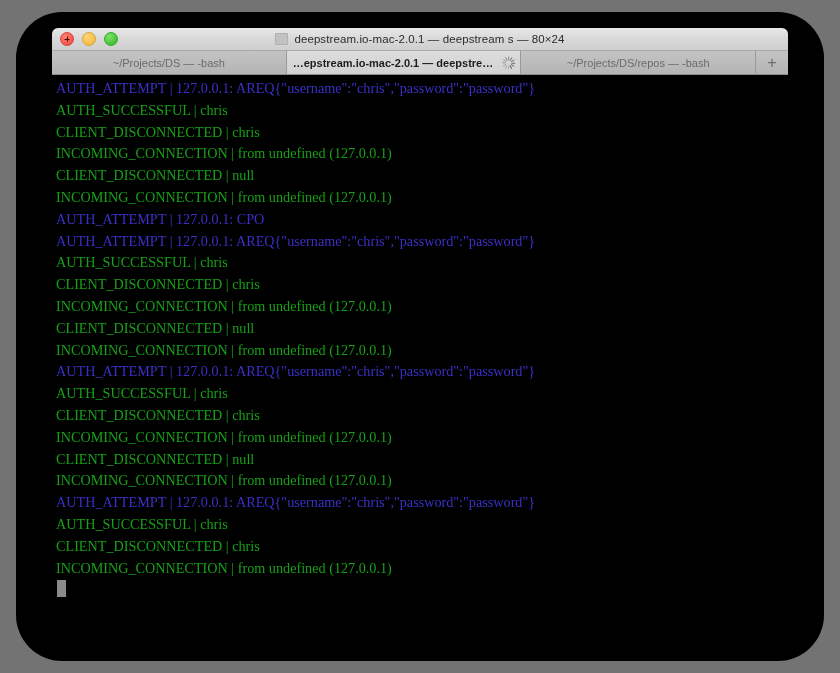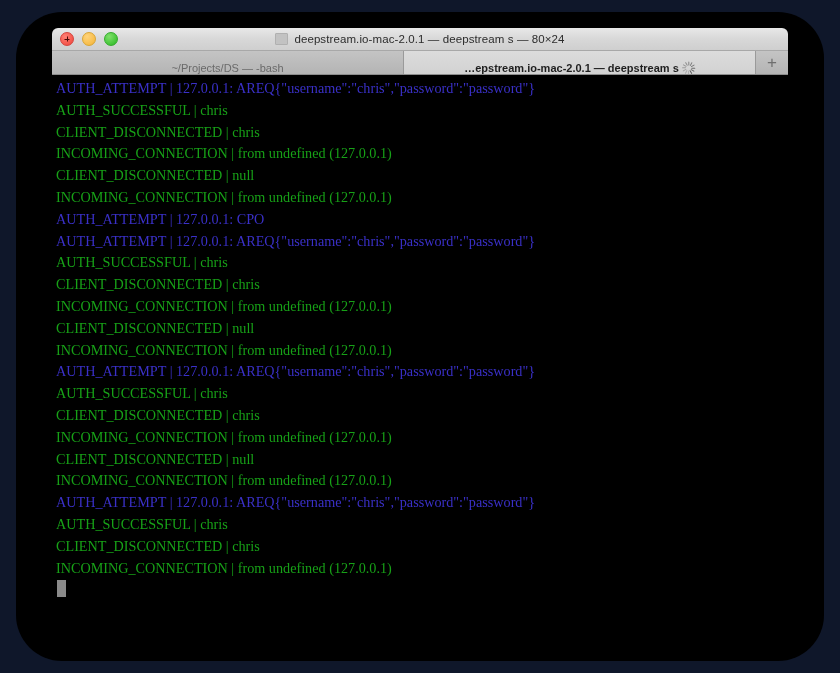--- a/index.html
+++ b/index.html
@@ -10,21 +10,21 @@
     height: 673px;
     overflow: hidden;
     background: #ffffff;
     font-family: "Liberation Sans", sans-serif;
   }
 
   #page {
     position: relative;
     width: 840px;
     height: 673px;
-    background: #0f172a;
+    background: #737373;
   }
 
   
   #bezel {
     position: absolute;
     left: 16px;
     top: 12px;
     width: 808px;
     height: 649px;
     background: #000000;
@@ -125,21 +125,21 @@
     flex: 0 0 23px;
     background: #b8b8b8;
     display: flex;
     align-items: stretch;
     border-bottom: 1px solid #8c8c8c;
   }
   .tab {
     flex: 1 1 0;
     min-width: 0;
     display: flex;
-    align-items: flex-end;
+    align-items: center;
     justify-content: center;
     gap: 4px;
     font-size: 11px;
     color: #6a6a6a;
     border-right: 1px solid #9a9a9a;
     background: linear-gradient(to bottom, #c4c4c4, #b4b4b4);
     white-space: nowrap;
     overflow: hidden;
     padding: 0 6px;
     box-sizing: border-box;
@@ -251,20 +251,23 @@
             <i style="transform: rotate(150deg) translateY(2.6px); opacity: 0.56;"></i>
             <i style="transform: rotate(180deg) translateY(2.6px); opacity: 0.63;"></i>
             <i style="transform: rotate(210deg) translateY(2.6px); opacity: 0.69;"></i>
             <i style="transform: rotate(240deg) translateY(2.6px); opacity: 0.75;"></i>
             <i style="transform: rotate(270deg) translateY(2.6px); opacity: 0.81;"></i>
             <i style="transform: rotate(300deg) translateY(2.6px); opacity: 0.88;"></i>
             <i style="transform: rotate(330deg) translateY(2.6px); opacity: 0.94;"></i>
           </span>
       </div>
 
+      <div class="tab">
+        <span class="tab-label">~/Projects/DS/repos — -bash</span>
+      </div>
 
       <div id="new-tab-button">+</div>
     </div>
 
     <div id="terminal-body">
       <div id="terminal-lines"><span class="tline"><span class="seg-blue">AUTH_ATTEMPT | 127.0.0.1: AREQ{"username":"chris","password":"password"}</span></span><span class="tline"><span class="seg-green">AUTH_SUCCESSFUL | chris</span></span><span class="tline"><span class="seg-green">CLIENT_DISCONNECTED | chris</span></span><span class="tline"><span class="seg-green">INCOMING_CONNECTION | from undefined (127.0.0.1)</span></span><span class="tline"><span class="seg-green">CLIENT_DISCONNECTED | null</span></span><span class="tline"><span class="seg-green">INCOMING_CONNECTION | from undefined (127.0.0.1)</span></span><span class="tline"><span class="seg-blue">AUTH_ATTEMPT | 127.0.0.1: CPO</span></span><span class="tline"><span class="seg-blue">AUTH_ATTEMPT | 127.0.0.1: AREQ{"username":"chris","password":"password"}</span></span><span class="tline"><span class="seg-green">AUTH_SUCCESSFUL | chris</span></span><span class="tline"><span class="seg-green">CLIENT_DISCONNECTED | chris</span></span><span class="tline"><span class="seg-green">INCOMING_CONNECTION | from undefined (127.0.0.1)</span></span><span class="tline"><span class="seg-green">CLIENT_DISCONNECTED | null</span></span><span class="tline"><span class="seg-green">INCOMING_CONNECTION | from undefined (127.0.0.1)</span></span><span class="tline"><span class="seg-blue">AUTH_ATTEMPT | 127.0.0.1: AREQ{"username":"chris","password":"password"}</span></span><span class="tline"><span class="seg-green">AUTH_SUCCESSFUL | chris</span></span><span class="tline"><span class="seg-green">CLIENT_DISCONNECTED | chris</span></span><span class="tline"><span class="seg-green">INCOMING_CONNECTION | from undefined (127.0.0.1)</span></span><span class="tline"><span class="seg-green">CLIENT_DISCONNECTED | null</span></span><span class="tline"><span class="seg-green">INCOMING_CONNECTION | from undefined (127.0.0.1)</span></span><span class="tline"><span class="seg-blue">AUTH_ATTEMPT | 127.0.0.1: AREQ{"username":"chris","password":"password"}</span></span><span class="tline"><span class="seg-green">AUTH_SUCCESSFUL | chris</span></span><span class="tline"><span class="seg-green">CLIENT_DISCONNECTED | chris</span></span><span class="tline"><span class="seg-green">INCOMING_CONNECTION | from undefined (127.0.0.1)</span></span><span class="tline"><span id="cursor"></span></span></div>
     </div>
 
   </div>
 </div>

